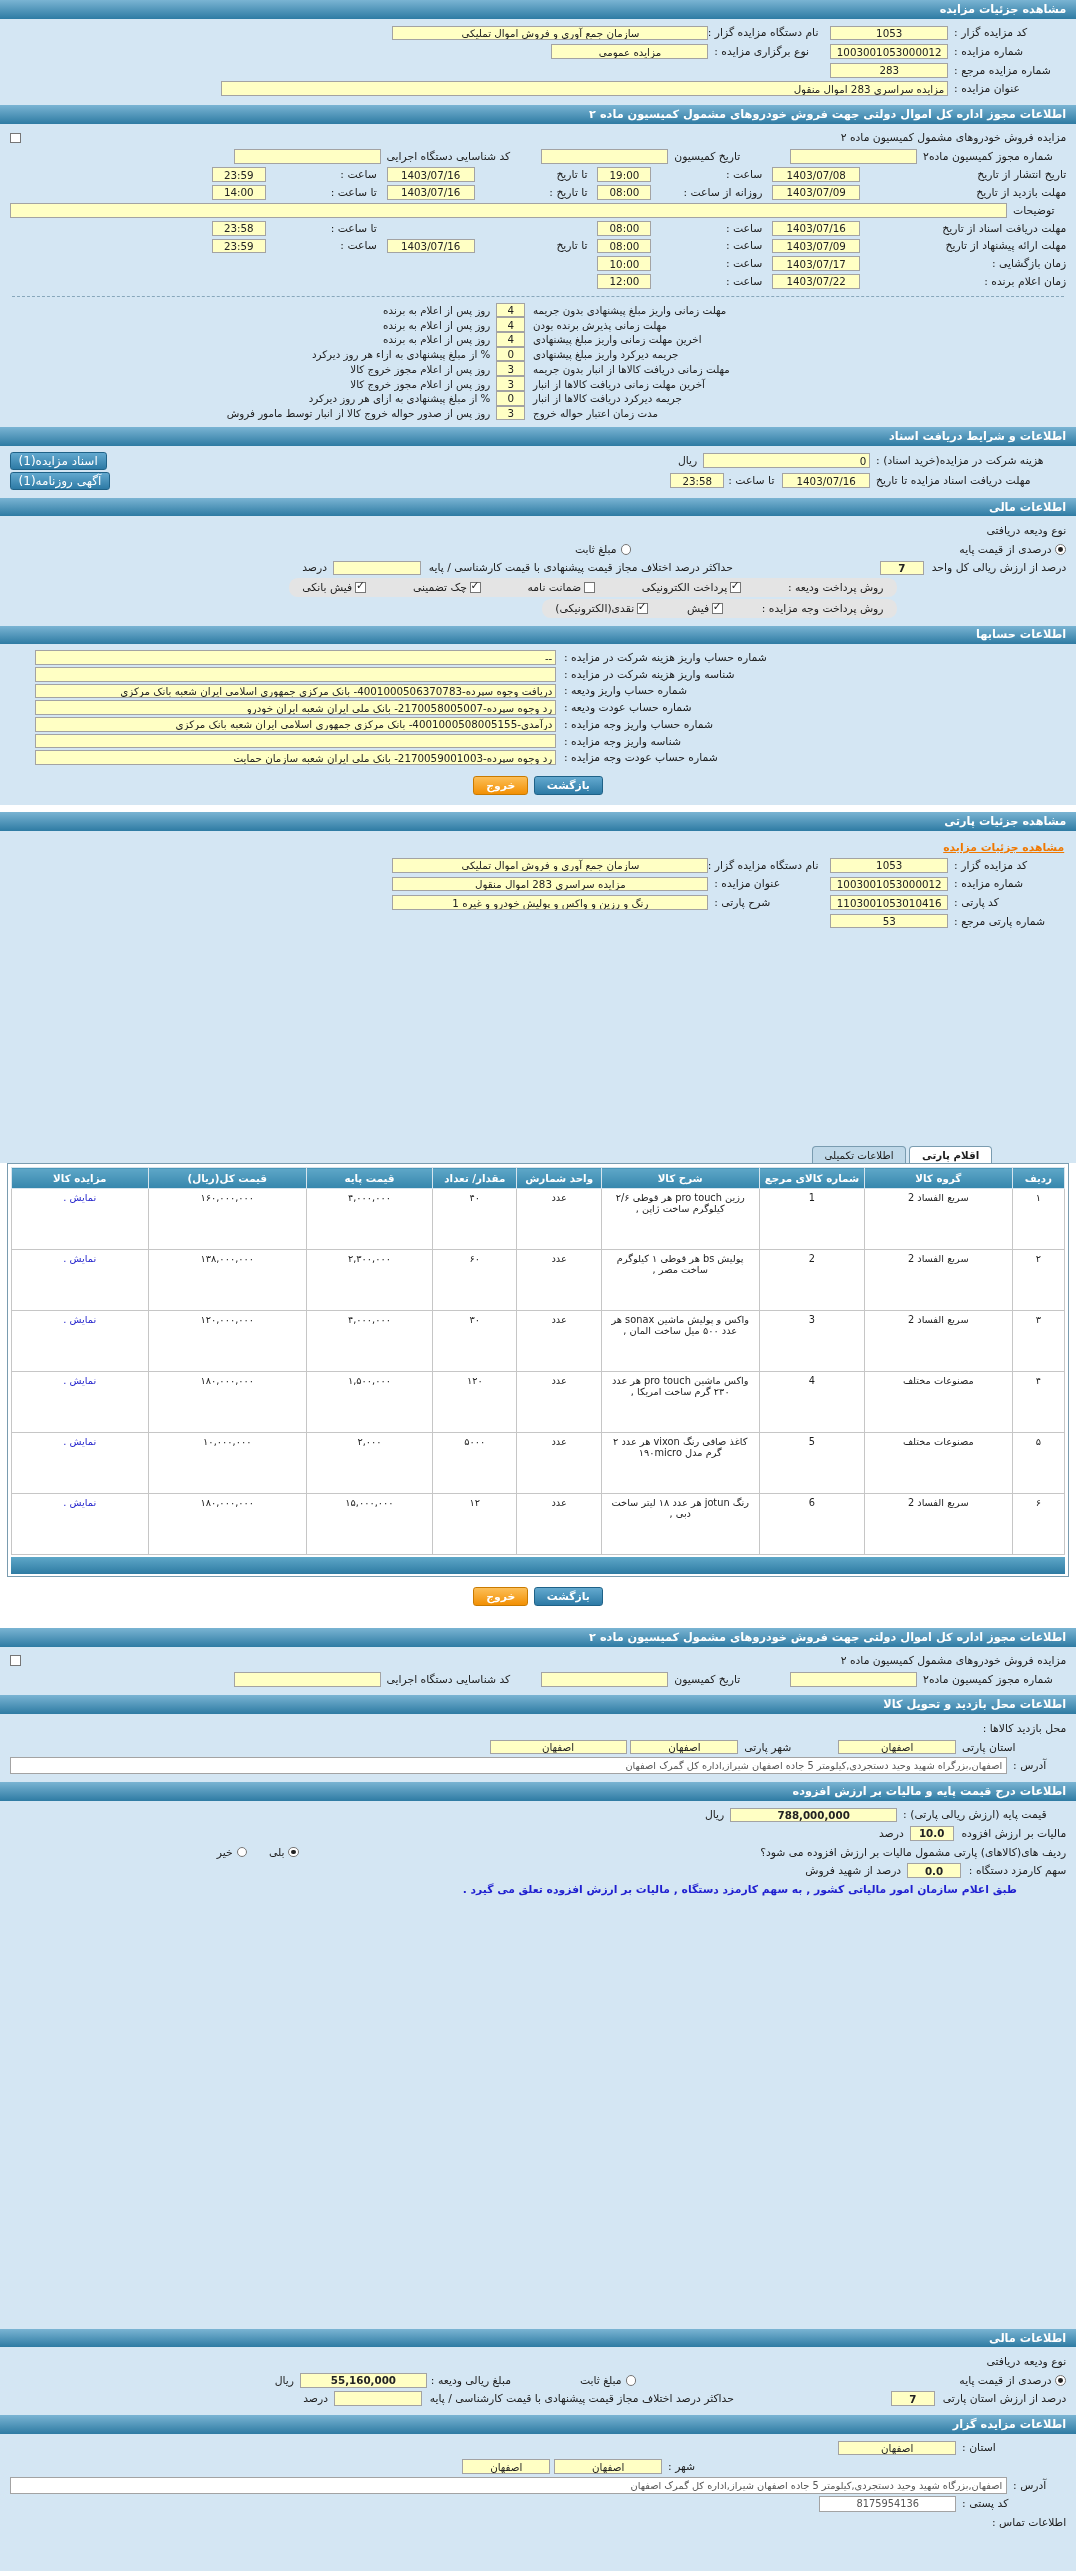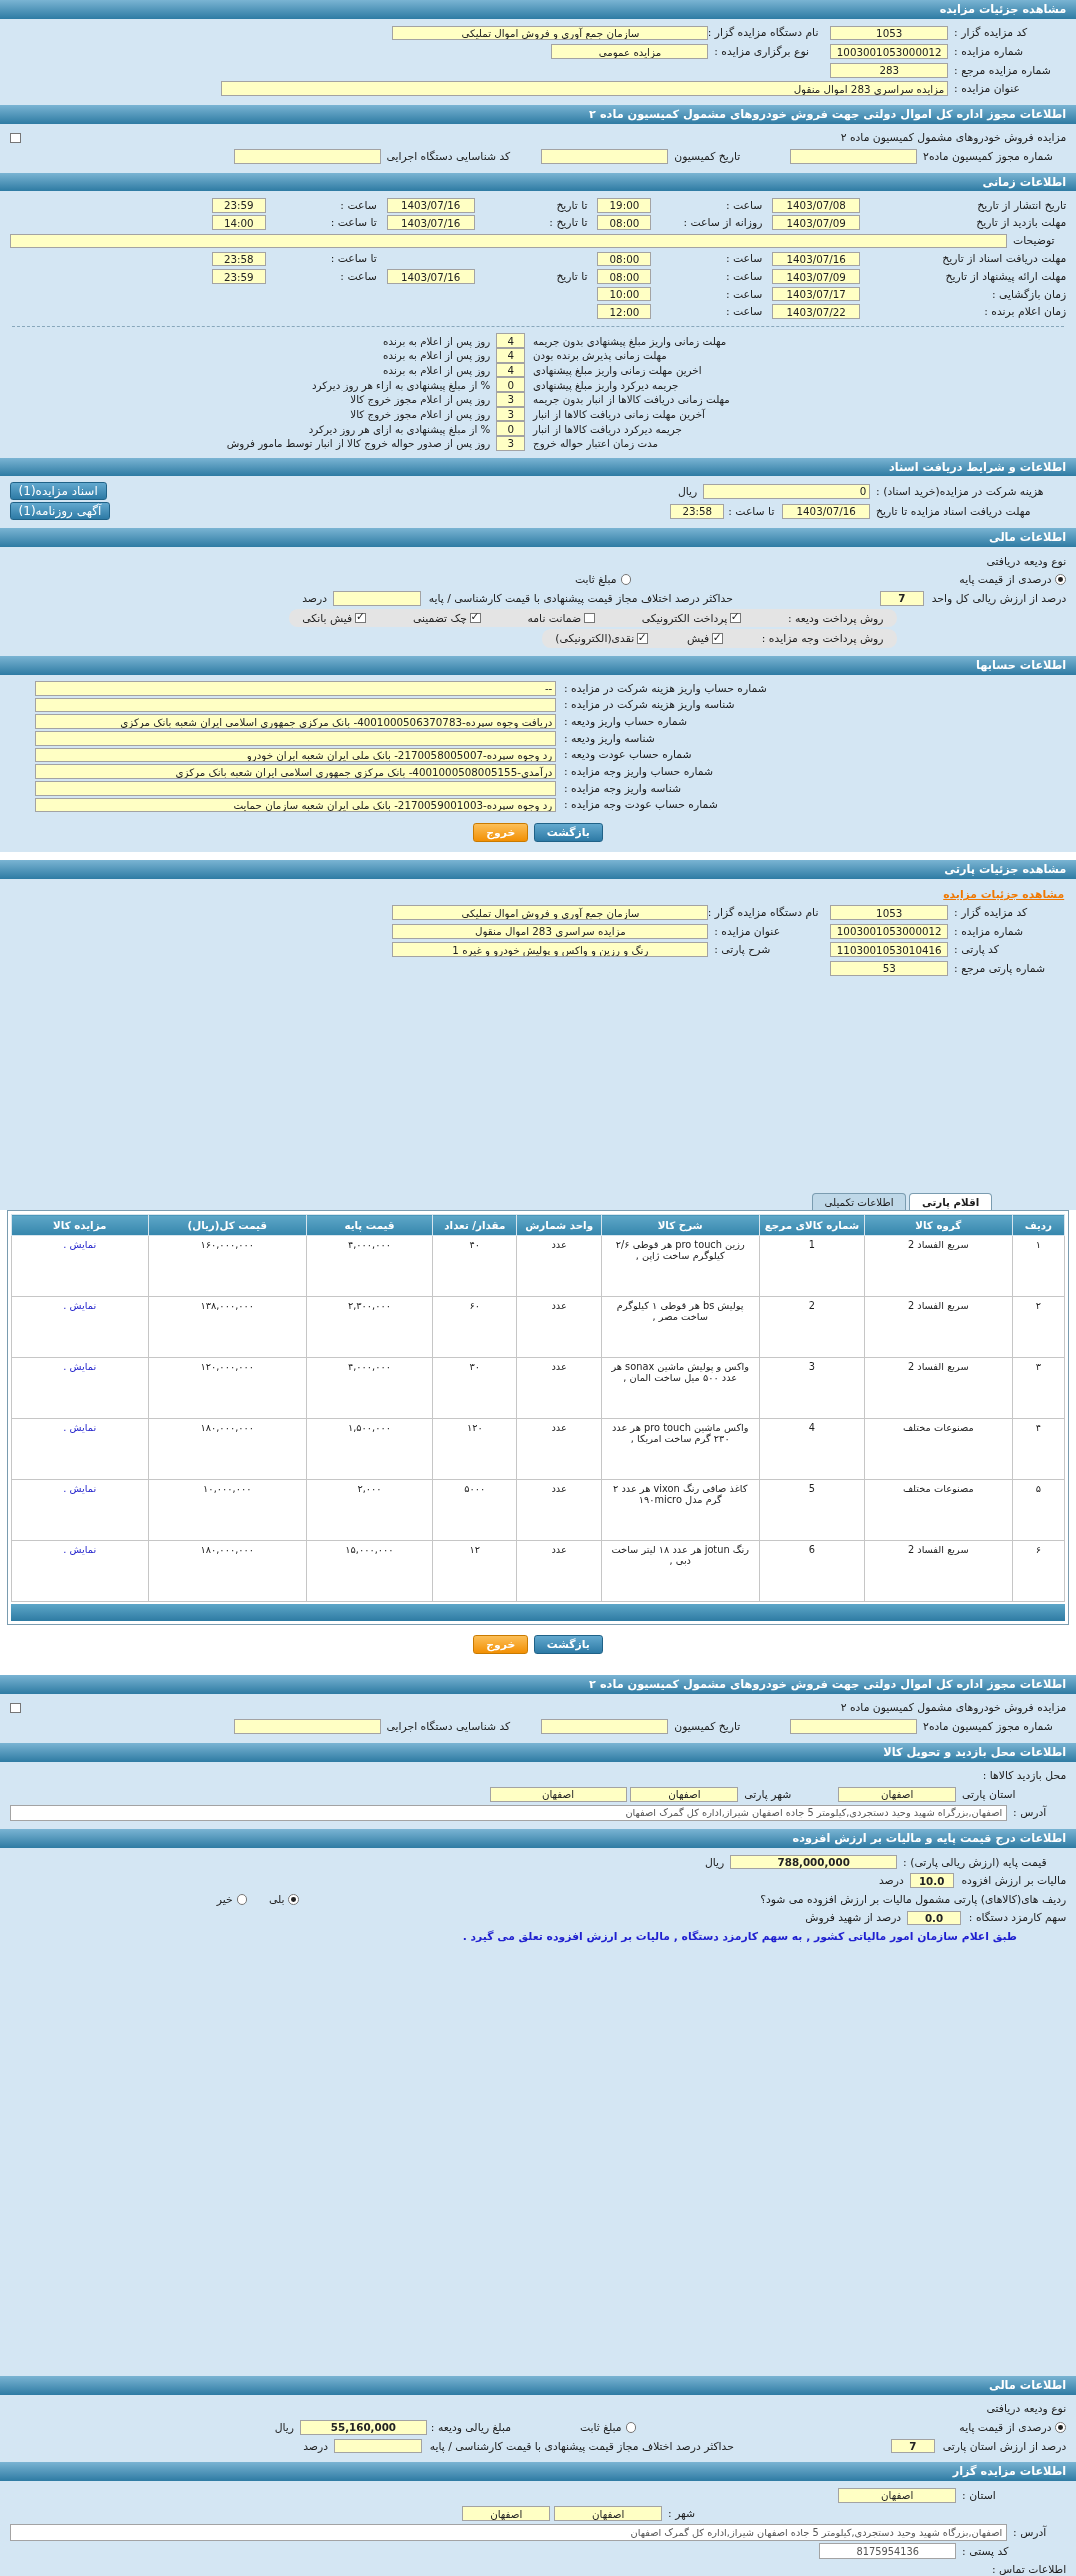--- a/index.html
+++ b/index.html
@@ -89,21 +89,20 @@
   </div>
   <div class="row">
     <span class="lbl ll lw150">شماره مجوز کمیسیون ماده۲</span>
     <input class="f w130 c" value="" style="">
     <span class="lbl ll lw112 mr12">تاریخ کمیسیون</span>
     <input class="f w130 c" value="" style="">
     <span class="lbl ll lw150 mr12">کد شناسایی دستگاه اجرایی</span>
     <input class="f w150 c" value="" style="">
   </div>
 
-  <div class="bar">اطلاعات زمانی</div>
 
   <div class="tgrid">
     <div class="tcell">
         <span class="lbl">تاریخ انتشار از تاریخ</span>
         <input class="f w90 c" value="1403/07/08" style="">
       </div>
     <div class="tcell">
         <span class="lbl">ساعت :</span>
         <input class="f w55 c" value="19:00" style="">
       </div>
@@ -317,24 +316,20 @@
     <span class="lbl">شماره حساب واریز هزینه شرکت در مزایده :</span>
     <input class="f w530" value="--" style="">
   </div>
   <div class="acct">
     <span class="lbl">شناسه واریز هزینه شرکت در مزایده :</span>
     <input class="f w530" value="" style="">
   </div>
   <div class="acct">
     <span class="lbl">شماره حساب واریز ودیعه :</span>
     <input class="f w530" value="دریافت وجوه سپرده-4001000506370783- بانک مرکزی جمهوری اسلامی ایران شعبه بانک مرکزی" style="">
-  </div>
-  <div class="acct">
-    <span class="lbl">شناسه واریز ودیعه :</span>
-    <input class="f w530" value="" style="">
   </div>
   <div class="acct">
     <span class="lbl">شماره حساب عودت ودیعه :</span>
     <input class="f w530" value="رد وجوه سپرده-2170058005007- بانک ملی ایران شعبه ایران خودرو" style="">
   </div>
   <div class="acct">
     <span class="lbl">شماره حساب واریز وجه مزایده :</span>
     <input class="f w530" value="درآمدی-4001000508005155- بانک مرکزی جمهوری اسلامی ایران شعبه بانک مرکزی" style="">
   </div>
   <div class="acct">

